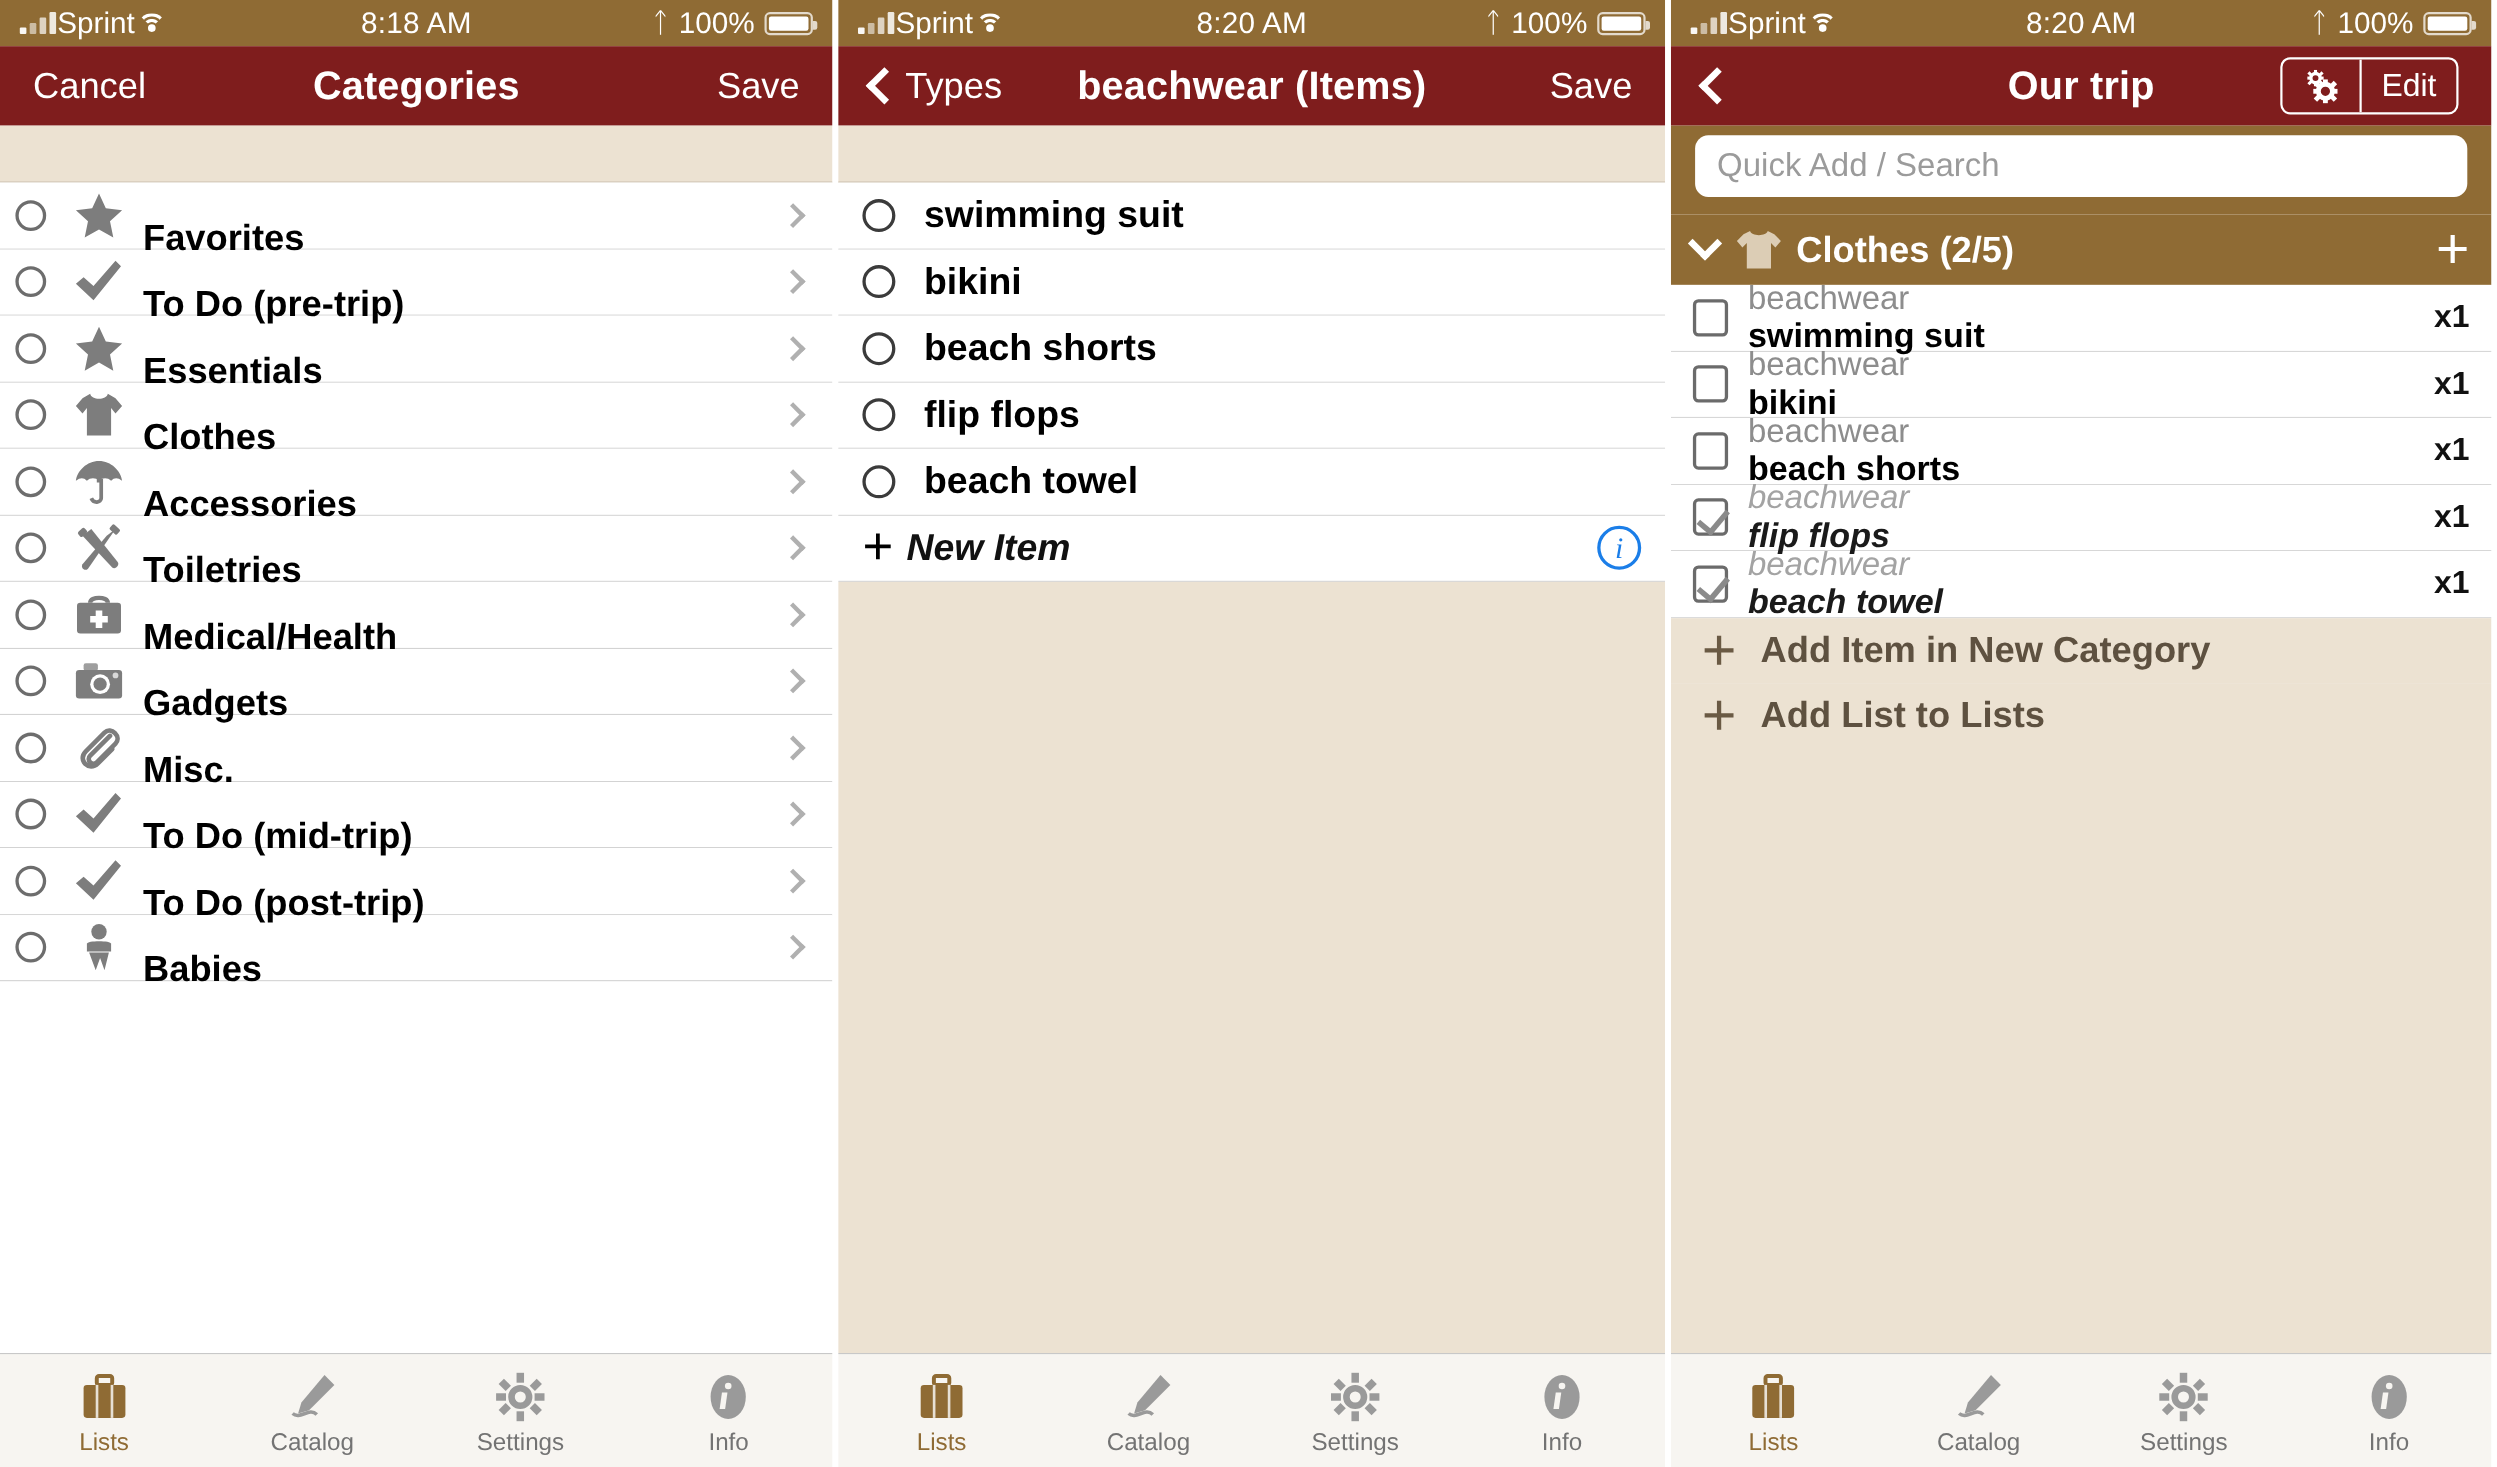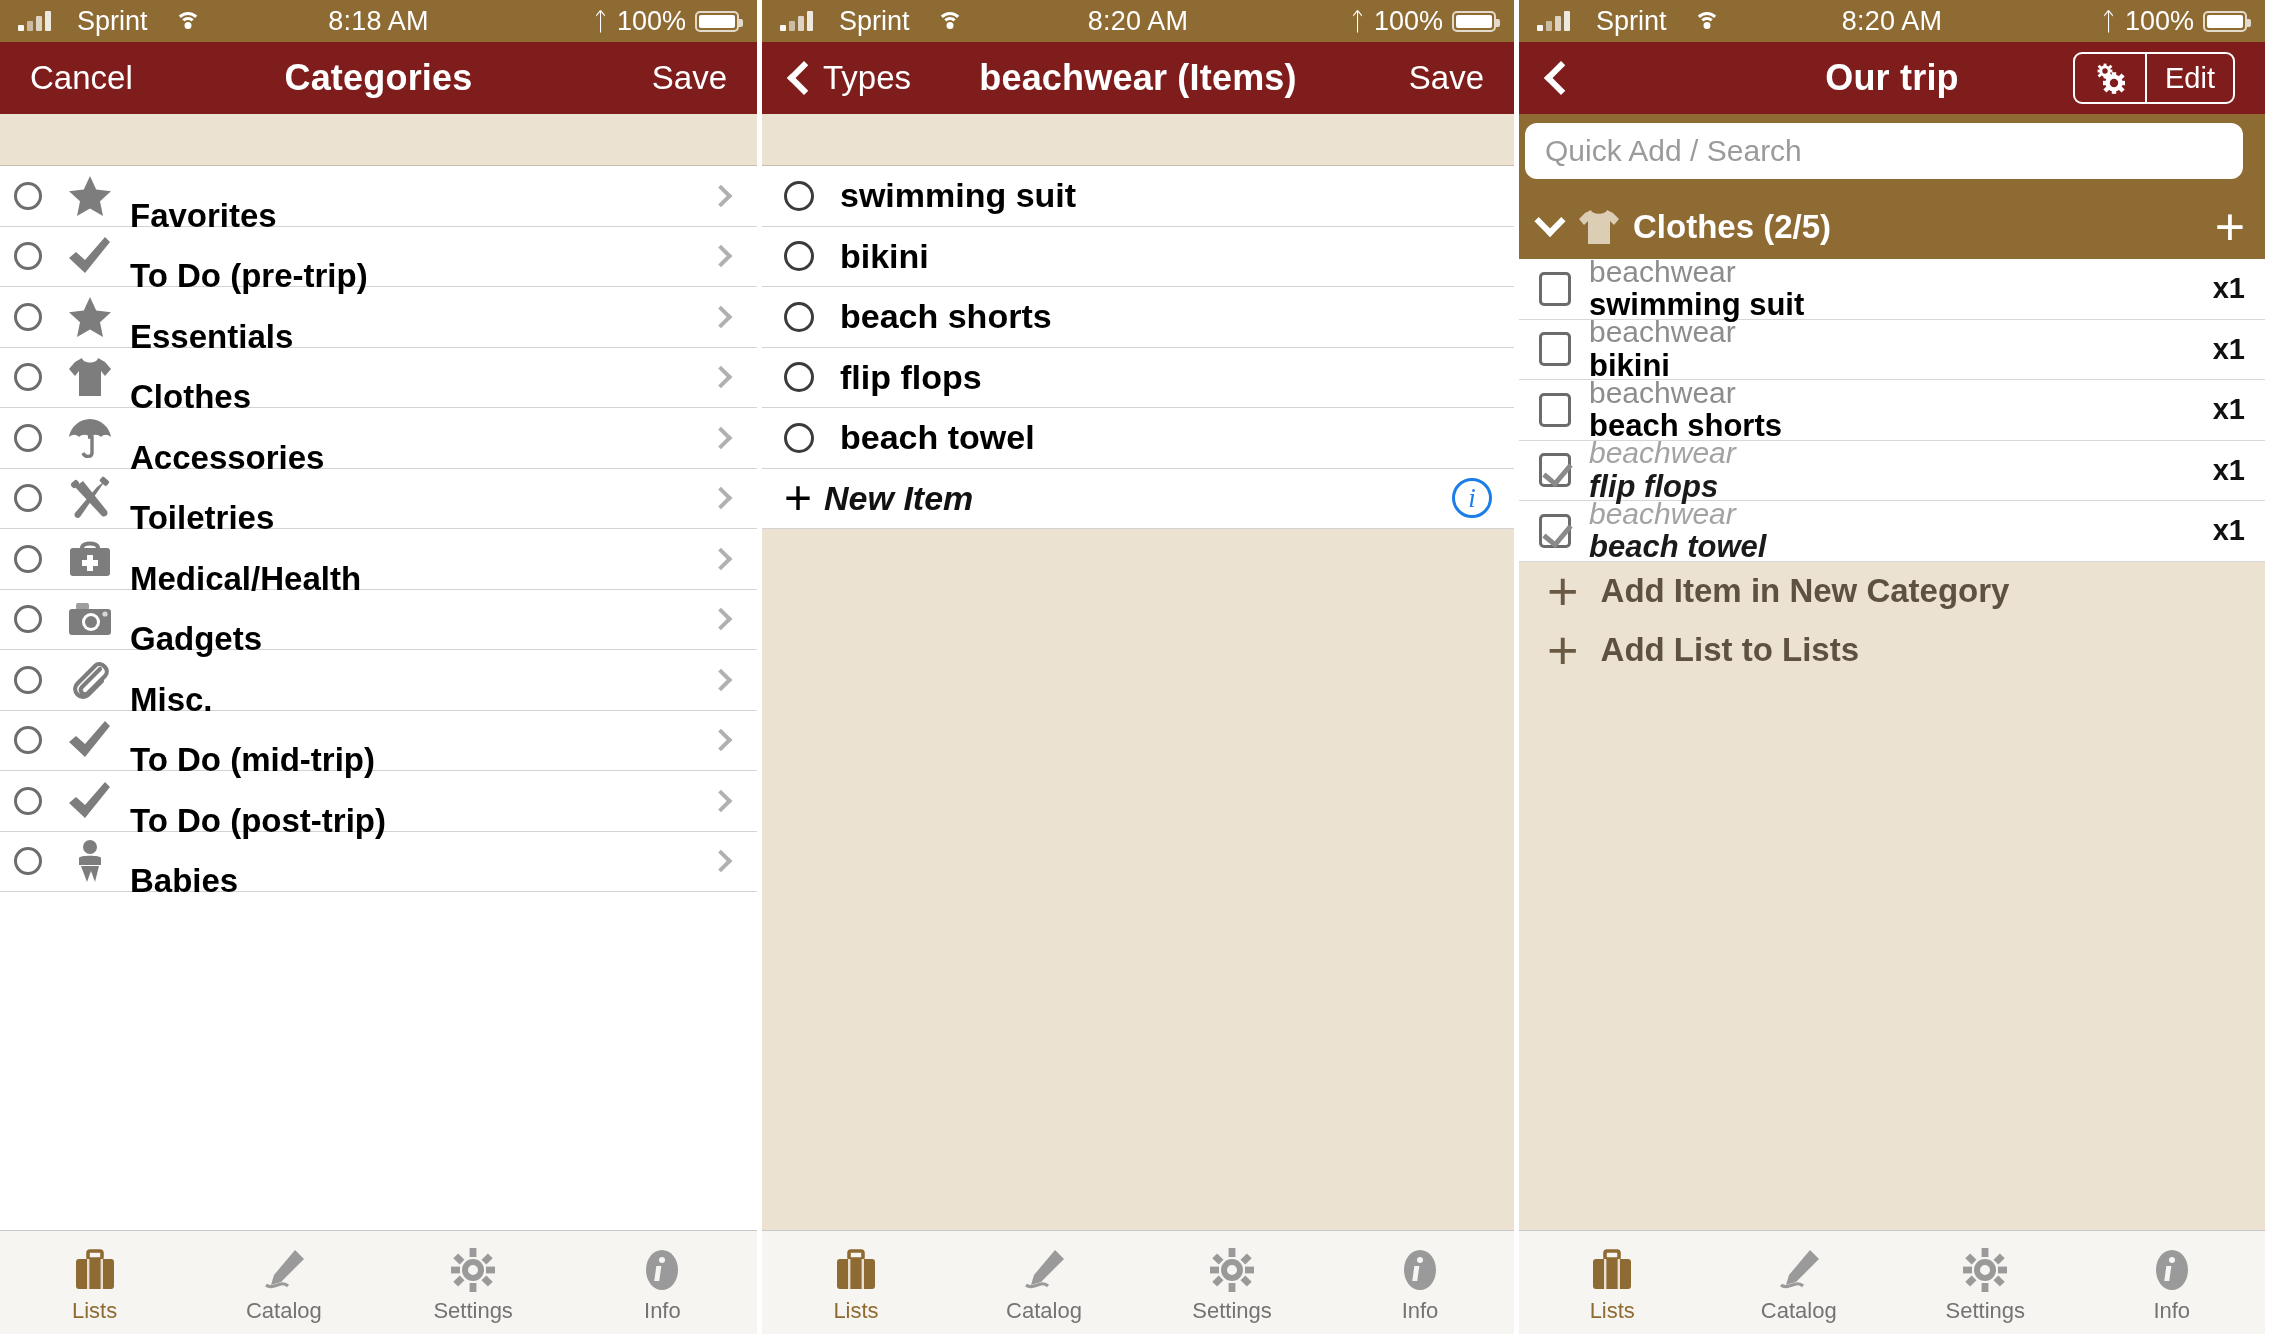--- a/index.html
+++ b/index.html
@@ -27,21 +27,21 @@
     height: 42px;
     background: #8f6b34;
     color: #ffffff;
     display: flex;
     align-items: center;
     padding: 0 18px;
     font-size: 27px;
     flex: 0 0 auto;
     position: relative;
   }
-  .sb-left { display: flex; align-items: center; gap: 26px; }
+  .sb-left { display: flex; align-items: center; gap: 1px; }
   .sb-center {
     position: absolute; left: 0; right: 0;
     text-align: center;
     font-size: 27px;
     letter-spacing: .2px;
     pointer-events: none;
   }
   .sb-right {
     margin-left: auto; display: flex; align-items: center; gap: 9px;
     position: relative; z-index: 2;
@@ -108,21 +108,21 @@
     padding: 7px 18px; font-size: 29px; display:flex; align-items:center; justify-content:center;
     min-height: 46px;
   }
   .seg > div + div { border-left: 2px solid #fff; }
 
   
   .beige { background:#ece2d2; flex: 0 0 auto; }
   .beige.top { height: 52px; border-bottom:1px solid #c9bead; }
 
   
-  .searchwrap { background:#8f6b34; padding: 9px 22px 16px 6px; flex:0 0 auto; }
+  .searchwrap { background:#8f6b34; padding: 9px 22px 16px 22px; flex:0 0 auto; }
   .searchbox {
     background:#fff; border-radius: 12px; height: 56px;
     display:flex; align-items:center; padding: 0 20px;
     color:#9b9b9b; font-size: 30px;
   }
 
   
   .list { flex: 1 1 auto; overflow: hidden; background:#fff; }
   .row {
     display:flex; align-items:center;

